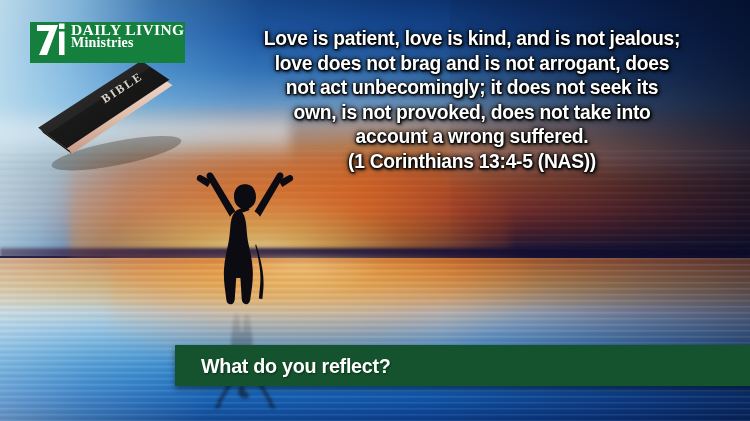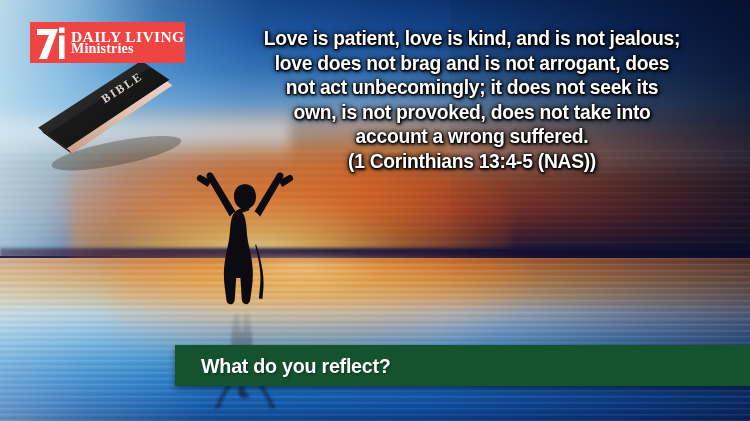--- a/index.html
+++ b/index.html
@@ -155,22 +155,22 @@
 
   
   .bible {
     position:absolute; left:36px; top:68px; width:146px; height:104px;
     transform: rotate(-11deg);
   }
 
   
   .logo-box {
     position:absolute; left:30px; top:22px; width:155px; height:41px;
-    background:#ef4444;
-    display:flex; align-items:center;
+    background:#15803d;
+    display:flex; align-items:flex-start;
     padding-left:6px; box-sizing:border-box;
   }
   .logo-mark { width:32px; height:34px; flex:0 0 auto; margin-right:3px; }
   .logo-text { display:flex; flex-direction:column; line-height:1; color:#fff; }
   .logo-line1 {
     font-family:"Liberation Serif", serif;
     font-size:15.5px; font-weight:700; letter-spacing:.4px;
   }
   .logo-line2 {
     font-family:"Liberation Serif", serif;

